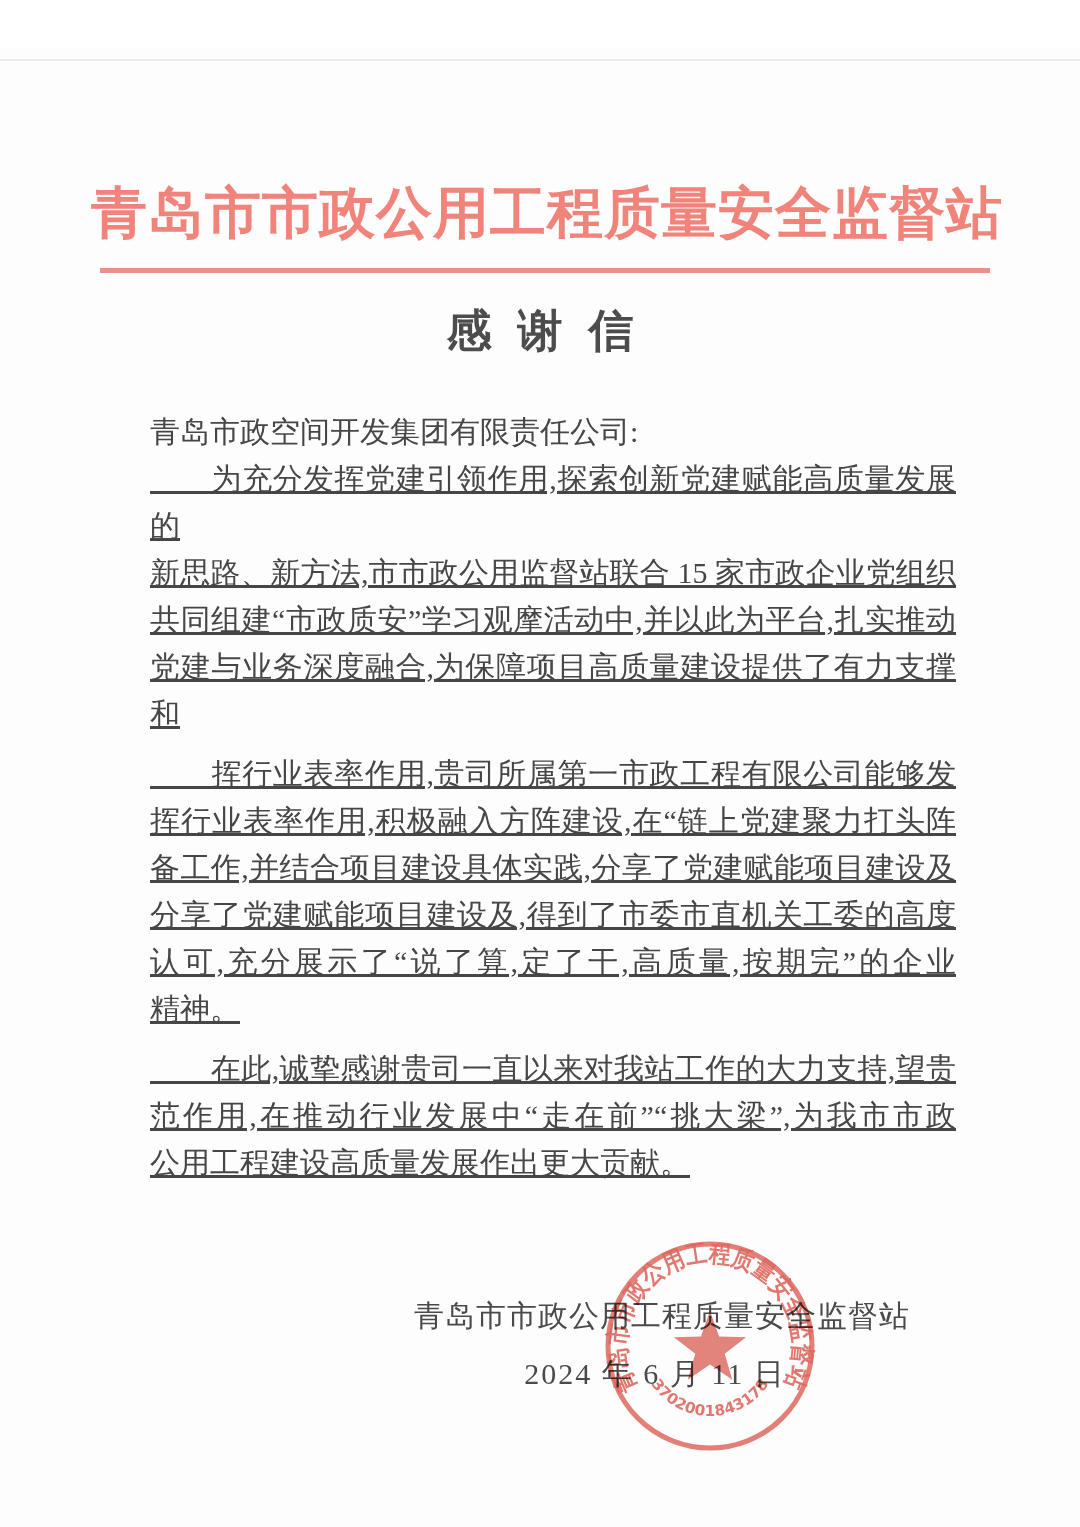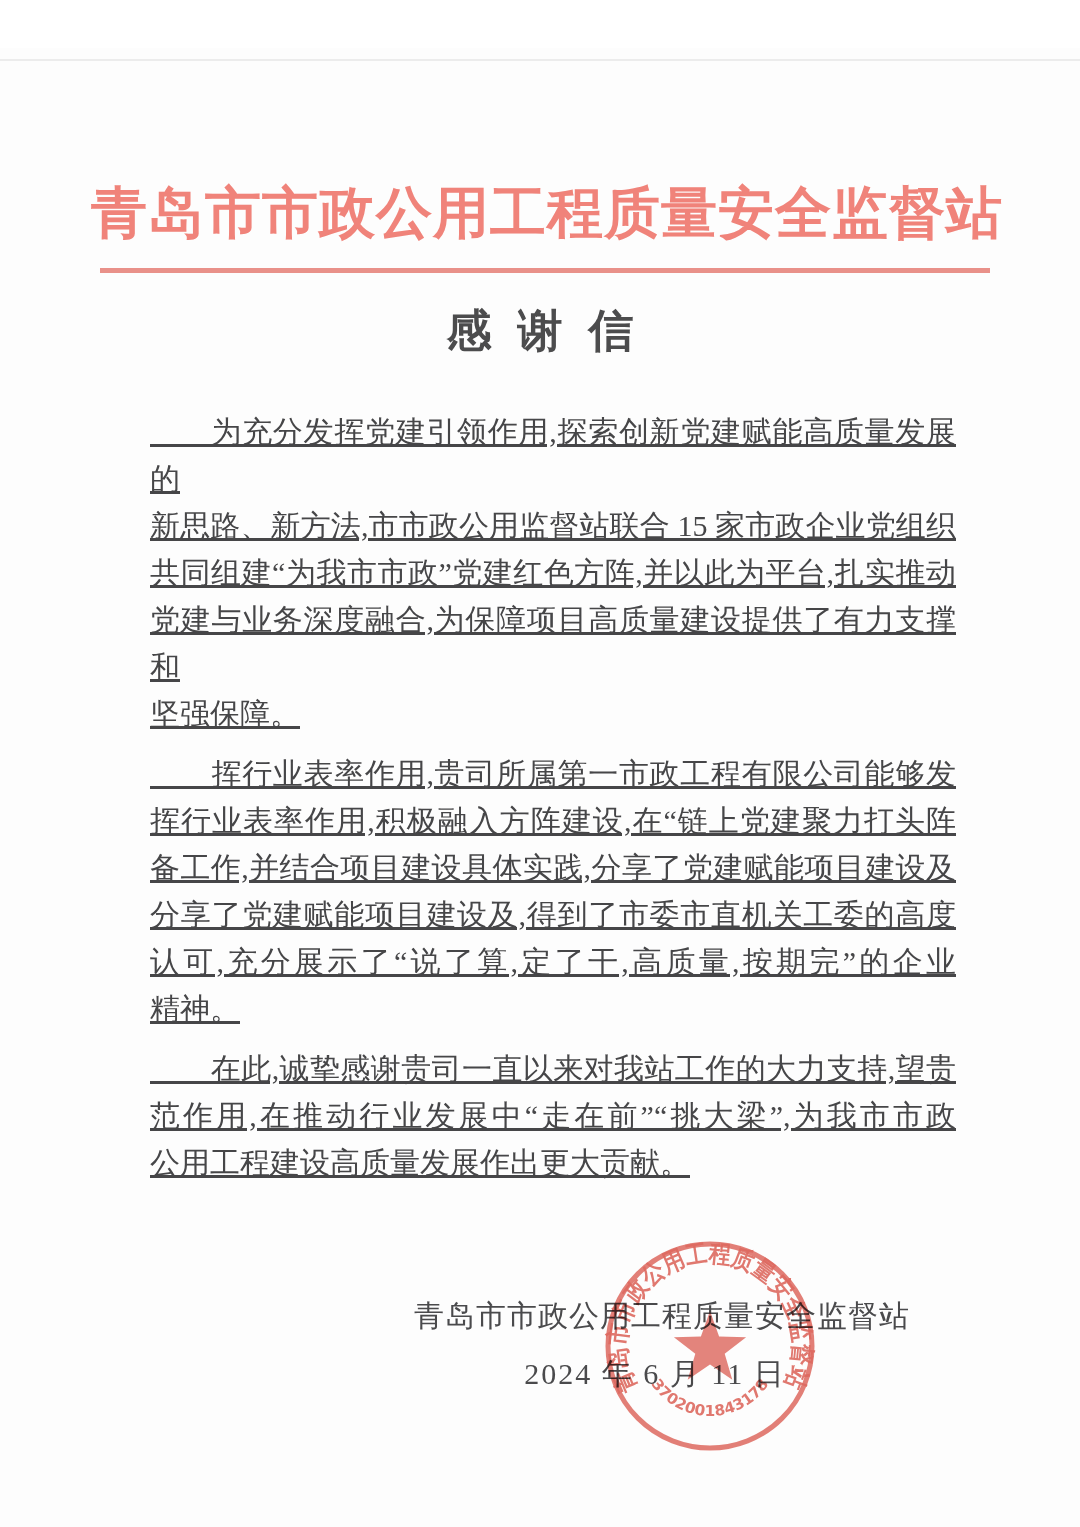--- a/index.html
+++ b/index.html
@@ -100,26 +100,26 @@
 
   <div class="scan-line"></div>
 
   <div class="masthead">青岛市市政公用工程质量安全监督站</div>
 
   <div class="masthead-rule"></div>
 
   <div class="letter-title">感谢信</div>
 
   <div class="body-block">
+    <div class="salutation">青岛市政空间开发集团有限责任公司:</div>
     <div>
         <div class="body-line">　　为充分发挥党建引领作用,探索创新党建赋能高质量发展的</div>
         <div class="body-line">新思路、新方法,市市政公用监督站联合 15 家市政企业党组织</div>
-        <div class="body-line">共同组建“为我市市政”党建红色方阵,并以此为平台,扎实推动</div>
+        <div class="body-line">共同组建“市政质安”学习观摩活动中,并以此为平台,扎实推动</div>
         <div class="body-line">党建与业务深度融合,为保障项目高质量建设提供了有力支撑和</div>
-        <div class="body-line end">坚强保障。</div>
         <div class="body-line para">　　挥行业表率作用,贵司所属第一市政工程有限公司能够发</div>
         <div class="body-line">挥行业表率作用,积极融入方阵建设,在“链上党建聚力打头阵</div>
         <div class="body-line">备工作,并结合项目建设具体实践,分享了党建赋能项目建设及</div>
         <div class="body-line">分享了党建赋能项目建设及,得到了市委市直机关工委的高度</div>
         <div class="body-line">认可,充分展示了“说了算,定了干,高质量,按期完”的企业</div>
         <div class="body-line end">精神。</div>
         <div class="body-line para">　　在此,诚挚感谢贵司一直以来对我站工作的大力支持,望贵</div>
         <div class="body-line">范作用,在推动行业发展中“走在前”“挑大梁”,为我市市政</div>
         <div class="body-line end">公用工程建设高质量发展作出更大贡献。</div>
       </div>

